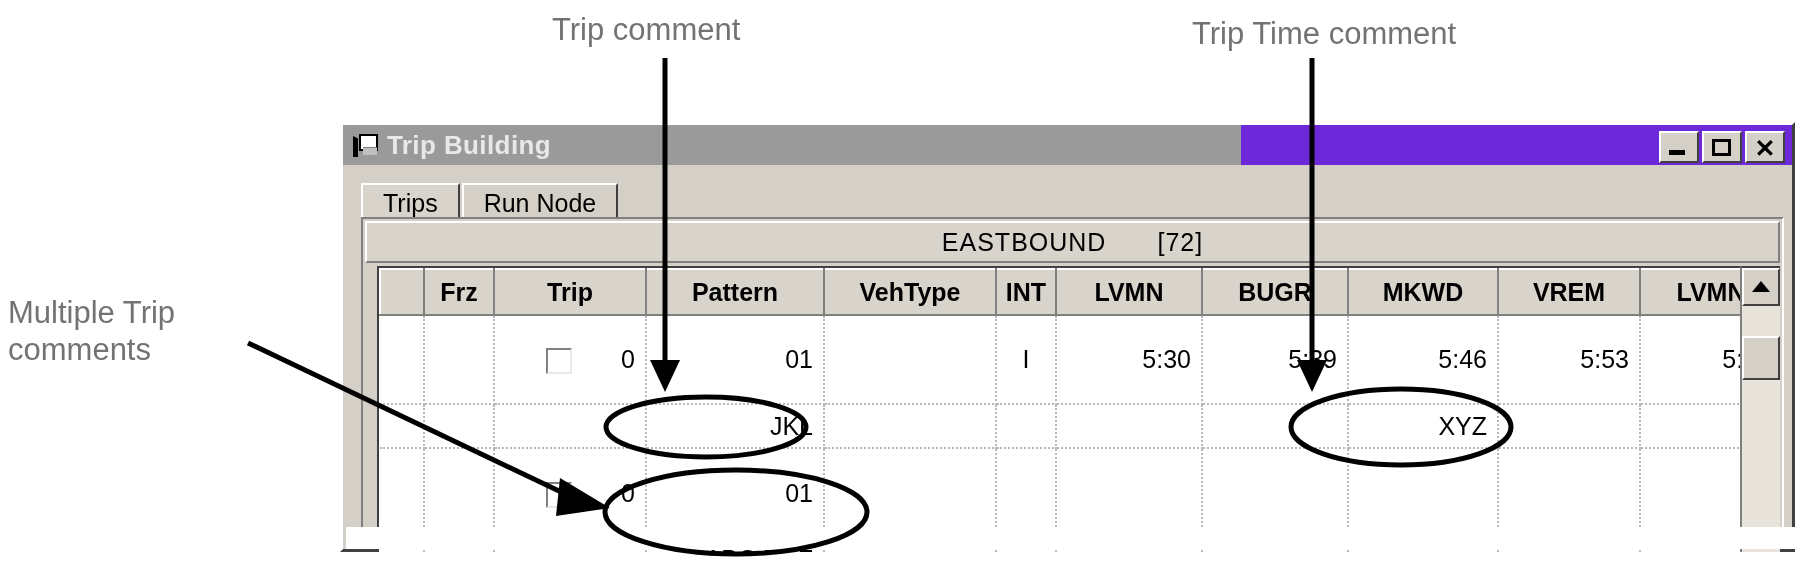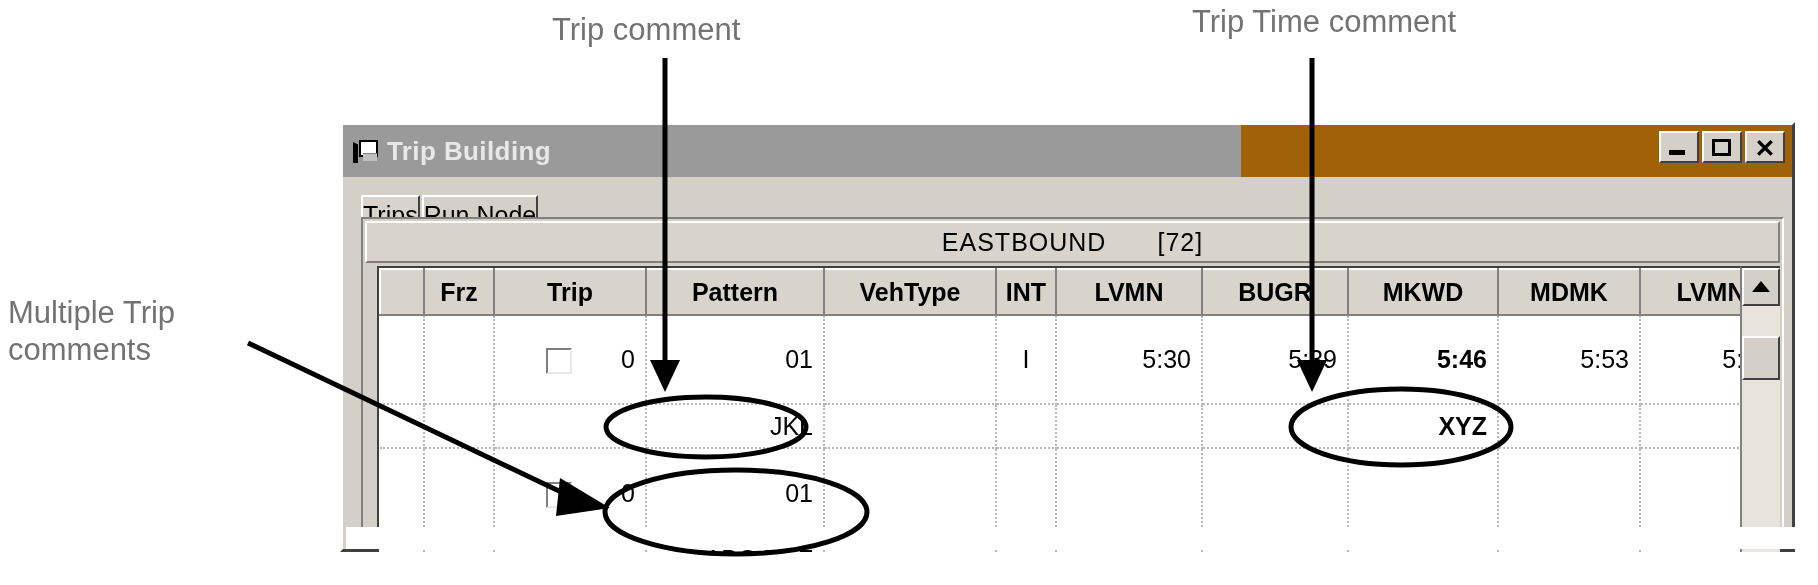--- a/index.html
+++ b/index.html
@@ -18,21 +18,21 @@
   
   .callout-label {
     position: absolute;
     font-family: "Liberation Sans", sans-serif;
     font-size: 31px;
     color: #737373;
     white-space: pre;
     line-height: 1.18;
   }
   #callout-trip-comment   { left: 552px; top: 12px; }
-  #callout-triptime-comment { left: 1192px; top: 4px; }
+  #callout-triptime-comment { left: 1192px; top: 16px; }
   #callout-multiple-trip  { left: 8px;  top: 295px; }
 
   .annot-svg {
     position: absolute;
     left: 0; top: 0;
     width: 1818px;
     height: 585px;
     pointer-events: none;
     overflow: visible;
   }
@@ -46,22 +46,22 @@
     height: 430px;
     background: #d4d0c8;
     border-left: 3px solid #ffffff;
     border-top: 3px solid #ffffff;
     border-right: 3px solid #404040;
     border-bottom: 3px solid #404040;
     box-sizing: border-box;
   }
 
   #titlebar {
-    height: 52px;
-    background: #a16207;
+    height: 40px;
+    background: #6d28d9;
     display: flex;
     align-items: center;
     padding: 0 6px 0 8px;
     box-sizing: border-box;
     position: relative;
   }
   #titlebar-gradient {
     position: absolute;
     left: 0; top: 0; bottom: 0;
     width: 62%;
@@ -156,21 +156,21 @@
     box-sizing: border-box;
     position: relative;
   }
   #tab-strip {
     display: flex;
     align-items: flex-end;
     height: 40px;
   }
   .tab {
     height: 38px;
-    padding: 0 0;
+    padding: 0 20px;
     background: #d4d0c8;
     border-left: 2px solid #ffffff;
     border-top: 2px solid #ffffff;
     border-right: 2px solid #404040;
     box-sizing: border-box;
     font-family: "Liberation Sans", sans-serif;
     font-size: 25px;
     color: #000000;
     display: flex;
     align-items: center;
@@ -265,21 +265,21 @@
   td.rowhdr {
     background: #d8d4cc;
     border-right: 2px solid #404040;
     border-bottom: 2px solid #808080;
     padding: 0;
   }
   td.num   { text-align: right; }
   td.ctr   { text-align: right; }
   td.frz   { text-align: center; border-right: 2px dotted #b8b8b8; }
   td.intcol{ text-align: center; border-right: 2px dotted #7080c0; }
-  td.mkwd  { border-left: 2px dotted #b8b8b8; font-weight: bold; }
+  td.mkwd  { border-left: 2px dotted #b8b8b8; }
 
   .chk {
     display: inline-block;
     width: 26px;
     height: 26px;
     background: #ffffff;
     border-left: 2px solid #808080;
     border-top: 2px solid #808080;
     border-right: 2px solid #e8e8e8;
     border-bottom: 2px solid #e8e8e8;
@@ -414,21 +414,21 @@
             <tr>
               <th></th>
               <th>Frz</th>
               <th>Trip</th>
               <th>Pattern</th>
               <th>VehType</th>
               <th>INT</th>
               <th>LVMN</th>
               <th>BUGR</th>
               <th>MKWD</th>
-              <th>MDMK</th>
+              <th>VREM</th>
               <th>LVMN</th>
             </tr>
           </thead>
           <tbody>
 
             <tr>
               <td class="rowhdr"></td>
               <td class="frz">
                 <span class="chk"></span>
               </td>

